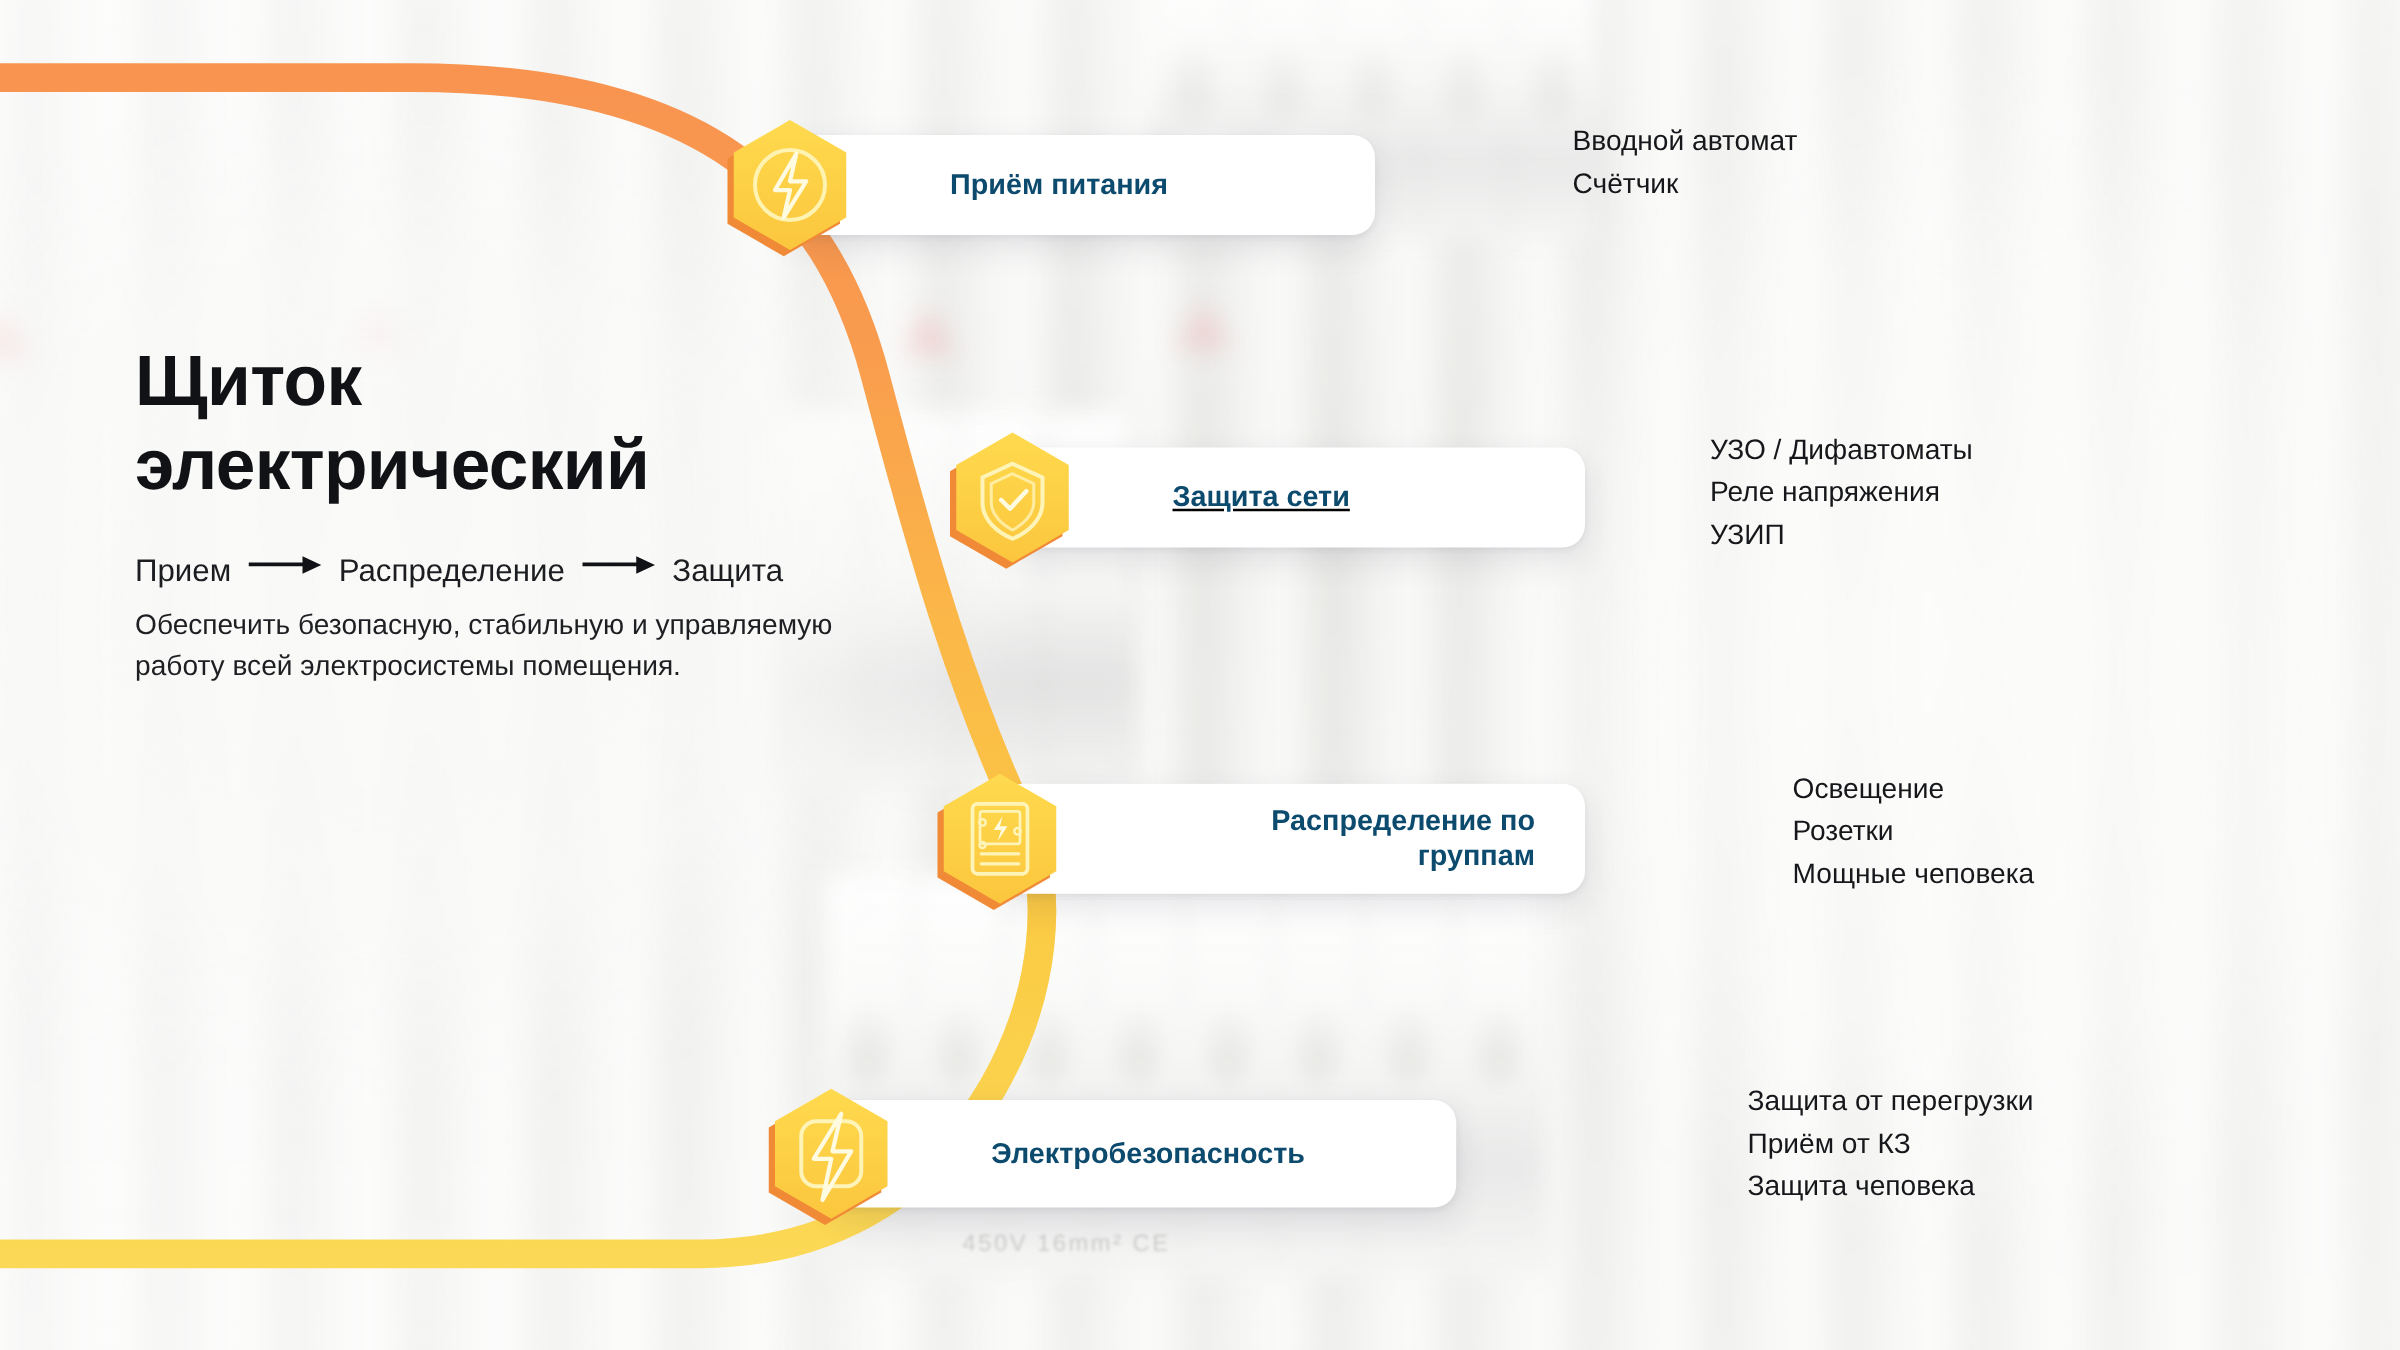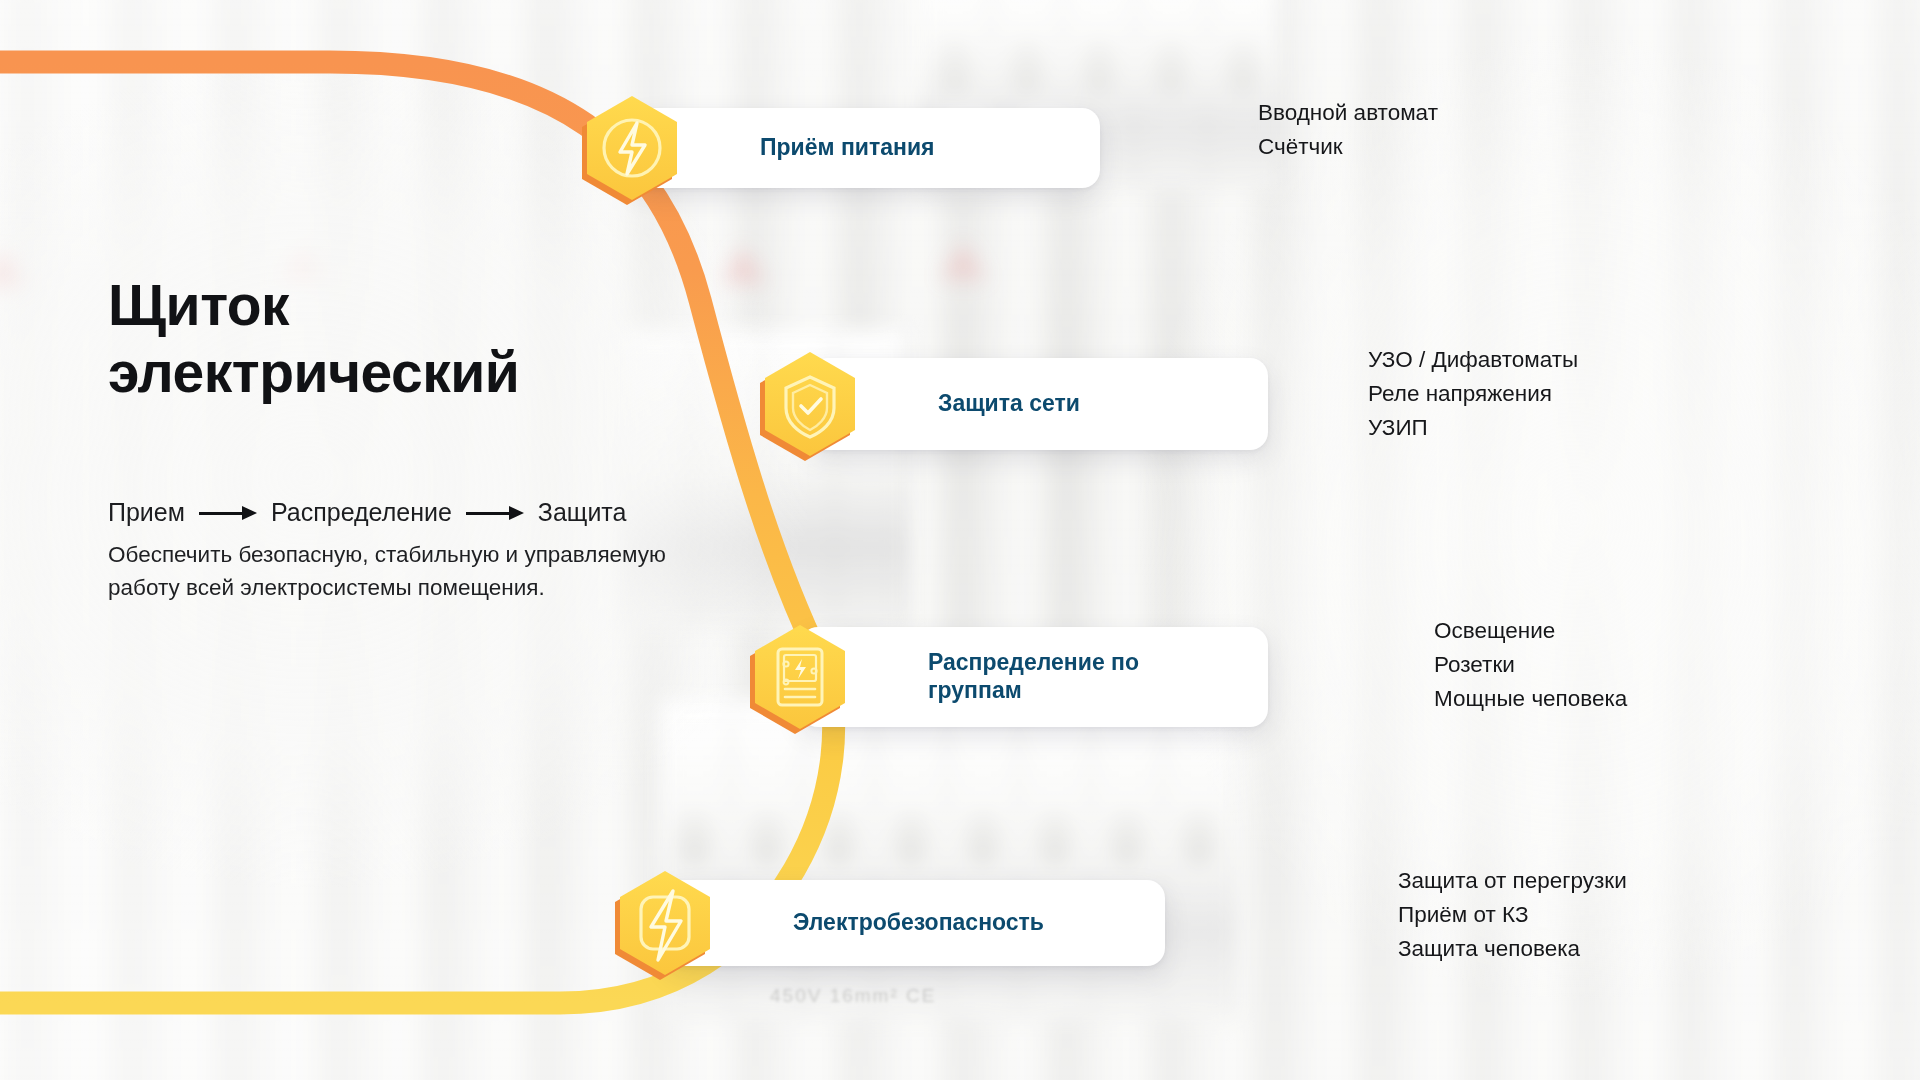--- a/index.html
+++ b/index.html
@@ -64,22 +64,22 @@
 
   
   .left{ position:absolute; left:108px; top:272px; width:600px; }
   .title{
     font-size:57px; font-weight:bold; line-height:1.17;
     letter-spacing:-0.5px; color:#111215;
   }
   .title .l2{ display:block; }
 
   .flow{
-    display:flex; align-items:center; gap:14px;
-    margin-top:93px; font-size:25px; color:#1c1d20;
+    display:flex; align-items:flex-start; gap:14px;
+    margin-top:38px; font-size:25px; color:#1c1d20;
     white-space:nowrap;
   }
   .flow .arrow{ display:inline-block; position:relative; width:58px; height:16px; }
   .flow .arrow::before{
     content:""; position:absolute; left:0; top:7px; width:46px; height:3px; background:#111215;
   }
   .flow .arrow::after{
     content:""; position:absolute; right:0; top:1.5px;
     border-left:15px solid #111215;
     border-top:7px solid transparent;
@@ -229,42 +229,42 @@
           <polygon points="52,6 97,32 97,84 52,110 7,84 7,32" fill="#F08A36" transform="translate(-5,5)"></polygon>
           <polygon points="52,6 97,32 97,84 52,110 7,84 7,32" fill="url(#hg1)"></polygon>
           <circle cx="52" cy="58" r="28" fill="none" stroke="#FFF4B8" stroke-width="3.2" opacity=".95"></circle>
           <path d="M57 33 L40 62 H52 L47 84 L65 55 H52 Z" fill="none" stroke="#FFFBE0" stroke-width="3.4" stroke-linejoin="round"></path>
         </svg>
       </span>
     </div>
   </div>
 
   <div class="step" style="left:810px; top:358px;">
-    <div class="card" style="width:458px; height:92px; padding-left:128px;">
+    <div class="card" style="width:458px; height:80px; padding-left:128px;text-decoration:underline;">
       <span class="card-label">Защита сети</span>
       <span class="hex">
         <svg viewBox="0 0 104 116">
           <defs>
             <linearGradient id="hg2" x1="0" y1="0" x2="0" y2="1">
               <stop offset="0%" stop-color="#FFDA4E"></stop>
                 <stop offset="100%" stop-color="#FBC63D"></stop>
             </linearGradient>
           </defs>
           <polygon points="52,6 97,32 97,84 52,110 7,84 7,32" fill="#F08A36" transform="translate(-5,5)"></polygon>
           <polygon points="52,6 97,32 97,84 52,110 7,84 7,32" fill="url(#hg2)"></polygon>
           <path d="M52 31 L76 42 V62 C76 76 64 86 52 91 C40 86 28 76 28 62 V42 Z" fill="none" stroke="#FFF4B8" stroke-width="3.2"></path>
           <path d="M52 39 L69 47 V62 C69 72 60 80 52 84 C44 80 35 72 35 62 V47 Z" fill="none" stroke="#FFF4B8" stroke-width="2.4" opacity=".8"></path>
           <path d="M43 60 L50 67 L63 53" fill="none" stroke="#FFFBE0" stroke-width="3.6" stroke-linecap="round" stroke-linejoin="round"></path>
         </svg>
       </span>
     </div>
   </div>
 
   <div class="step" style="left:800px; top:627px;">
-    <div class="card" style="width:468px; height:100px; padding-left:128px;">
+    <div class="card" style="width:468px; height:88px; padding-left:128px;text-align:right;">
       <span class="card-label" style="max-width:300px;">Распределение по группам</span>
       <span class="hex">
         <svg viewBox="0 0 104 116">
           <defs>
             <linearGradient id="hg3" x1="0" y1="0" x2="0" y2="1">
               <stop offset="0%" stop-color="#FFDA4E"></stop>
                 <stop offset="100%" stop-color="#FBC63D"></stop>
             </linearGradient>
           </defs>
           <polygon points="52,6 97,32 97,84 52,110 7,84 7,32" fill="#F08A36" transform="translate(-5,5)"></polygon>

